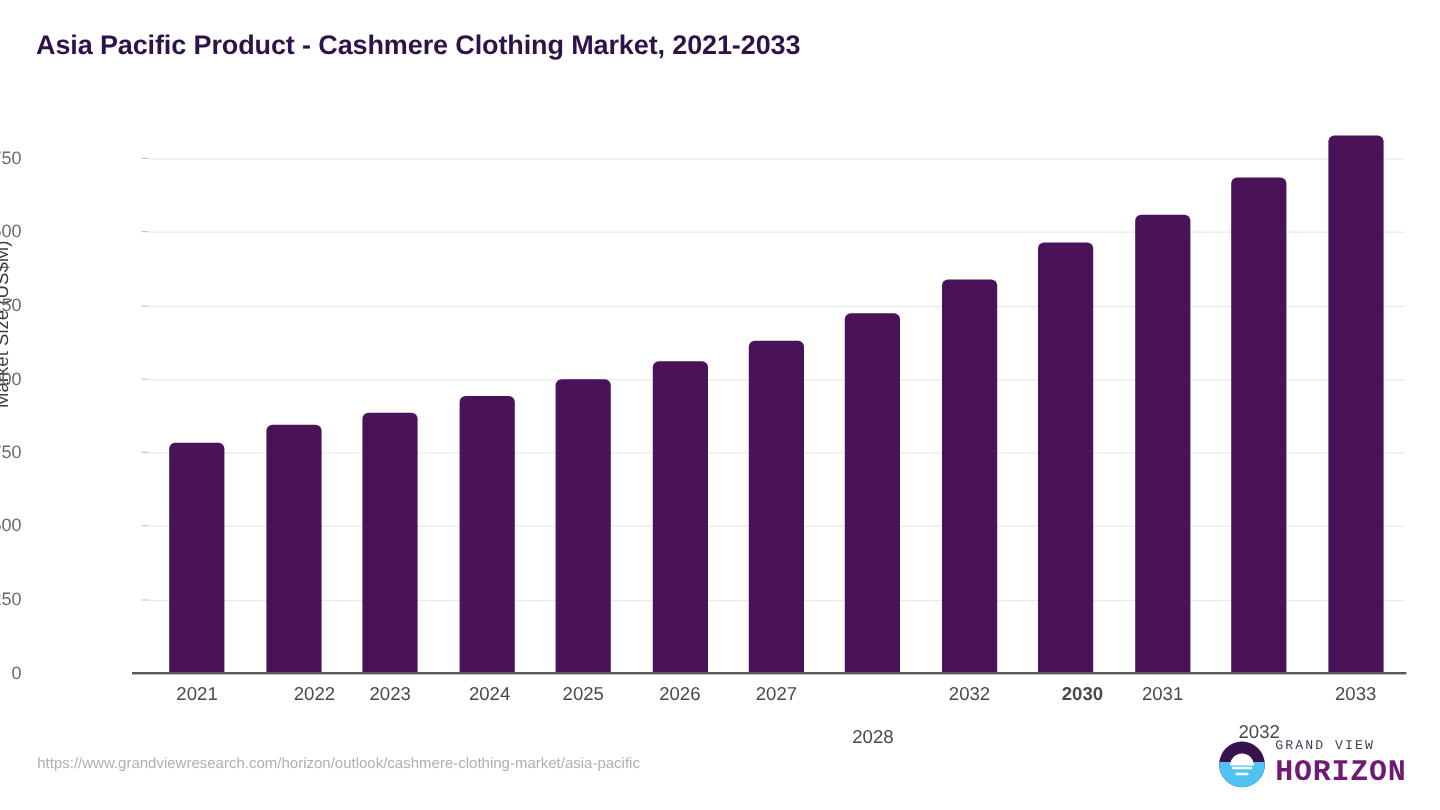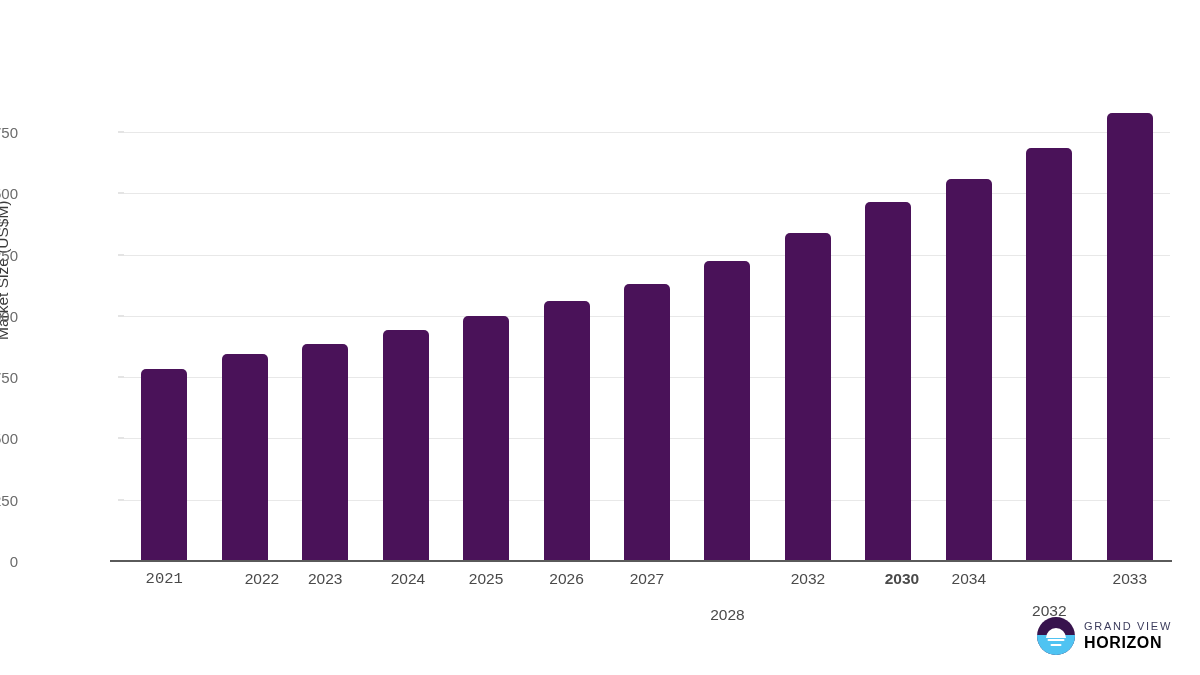--- a/index.html
+++ b/index.html
@@ -145,40 +145,41 @@
   .logo-mark .ray1, .logo-mark .ray2 {
     position: absolute;
     left: 50%;
     transform: translateX(-50%);
     height: 2.2px;
     background: #ffffff;
     border-radius: 2px;
   }
   .logo-mark .ray1 { top: 57%; width: 17px; }
   .logo-mark .ray2 { top: 70%; width: 11px; }
-  .logo-text { line-height: 1; }
+  .logo-text { line-height: 1; font-family: Liberation Mono, monospace; }
   .logo-top {
     font-size: 11px;
     letter-spacing: 1.7px;
     color: #3c3c5c;
     font-weight: normal;
   }
   .logo-bottom {
-    font-size: 16px;
+    font-size: 25px;
     letter-spacing: 0.6px;
-    color: #000000;
+    color: #701a75;
     font-weight: bold;
     margin-top: 3px;
   }
 </style>
 </head>
 <body>
 
 <div id="page">
 
+  <div class="chart-title">Asia Pacific Product - Cashmere Clothing Market, 2021-2033</div>
 
   <div class="y-axis-label">Market Size (US$M)</div>
 
   <div id="y-ticks">
       <div class="ytick" style="top: 561px;">0</div>
       <div class="ytick-mark" style="top: 561px;"></div>
       <div class="ytick" style="top: 499.714px;">250</div>
       <div class="ytick-mark" style="top: 499.714px;"></div>
       <div class="ytick" style="top: 438.429px;">500</div>
       <div class="ytick-mark" style="top: 438.429px;"></div>
@@ -217,35 +218,36 @@
         <div class="bar" title="2030: 1466" style="left: 741.385px; height: 359.379px; background: rgb(74, 18, 89);"></div>
         <div class="bar" title="2031: 1557" style="left: 821.846px; height: 381.687px; background: rgb(74, 18, 89);"></div>
         <div class="bar" title="2032: 1685" style="left: 902.308px; height: 413.066px; background: rgb(74, 18, 89);"></div>
         <div class="bar" title="2033: 1828" style="left: 982.769px; height: 448.121px; background: rgb(74, 18, 89);"></div>
       </div>
   </div>
 
   <div class="axis-line"></div>
 
   <div id="x-ticks">
-      <div class="xtick" style="left: 124.231px; font-family: Liberation Mono, monospace;">2021</div>
+      <div class="xtick" style="left: 124.231px;">2021</div>
       <div class="xtick" style="left: 222px;">2022</div>
       <div class="xtick" style="left: 285.154px; text-align: center;">2023</div>
       <div class="xtick" style="left: 368px;">2024</div>
       <div class="xtick" style="left: 446.077px;">2025</div>
       <div class="xtick" style="left: 526.538px;">2026</div>
       <div class="xtick" style="left: 607px;">2027</div>
       <div class="xtick" style="left: 687.462px; margin-top: 36px;">2028</div>
       <div class="xtick" style="left: 767.923px;">2032</div>
       <div class="xtick" style="left: 862px; font-weight: bold;">2030</div>
-      <div class="xtick" style="left: 928.846px;">2034</div>
+      <div class="xtick" style="left: 928.846px;">2031</div>
       <div class="xtick" style="left: 1009.31px; margin-top: 32px;">2032</div>
       <div class="xtick" style="left: 1089.77px;">2033</div>
     </div>
 
+  <div class="source-url">https://www.grandviewresearch.com/horizon/outlook/cashmere-clothing-market/asia-pacific</div>
 
   <div class="logo">
     <div class="logo-mark">
       <div class="sea"></div>
       <div class="dome"></div>
       <div class="ray1"></div>
       <div class="ray2"></div>
     </div>
     <div class="logo-text">
       <div class="logo-top">GRAND VIEW</div>

